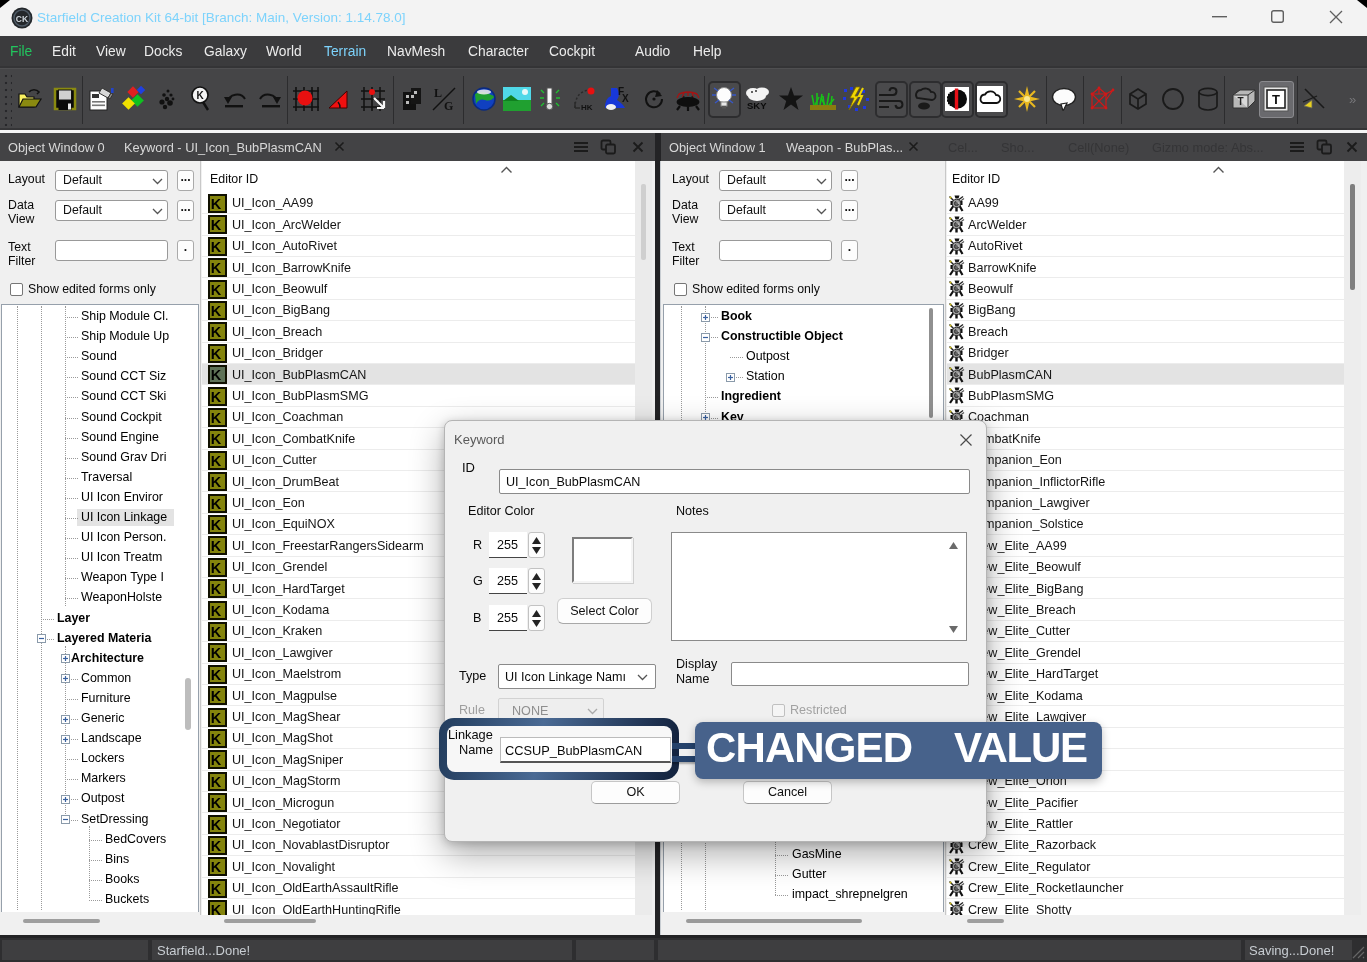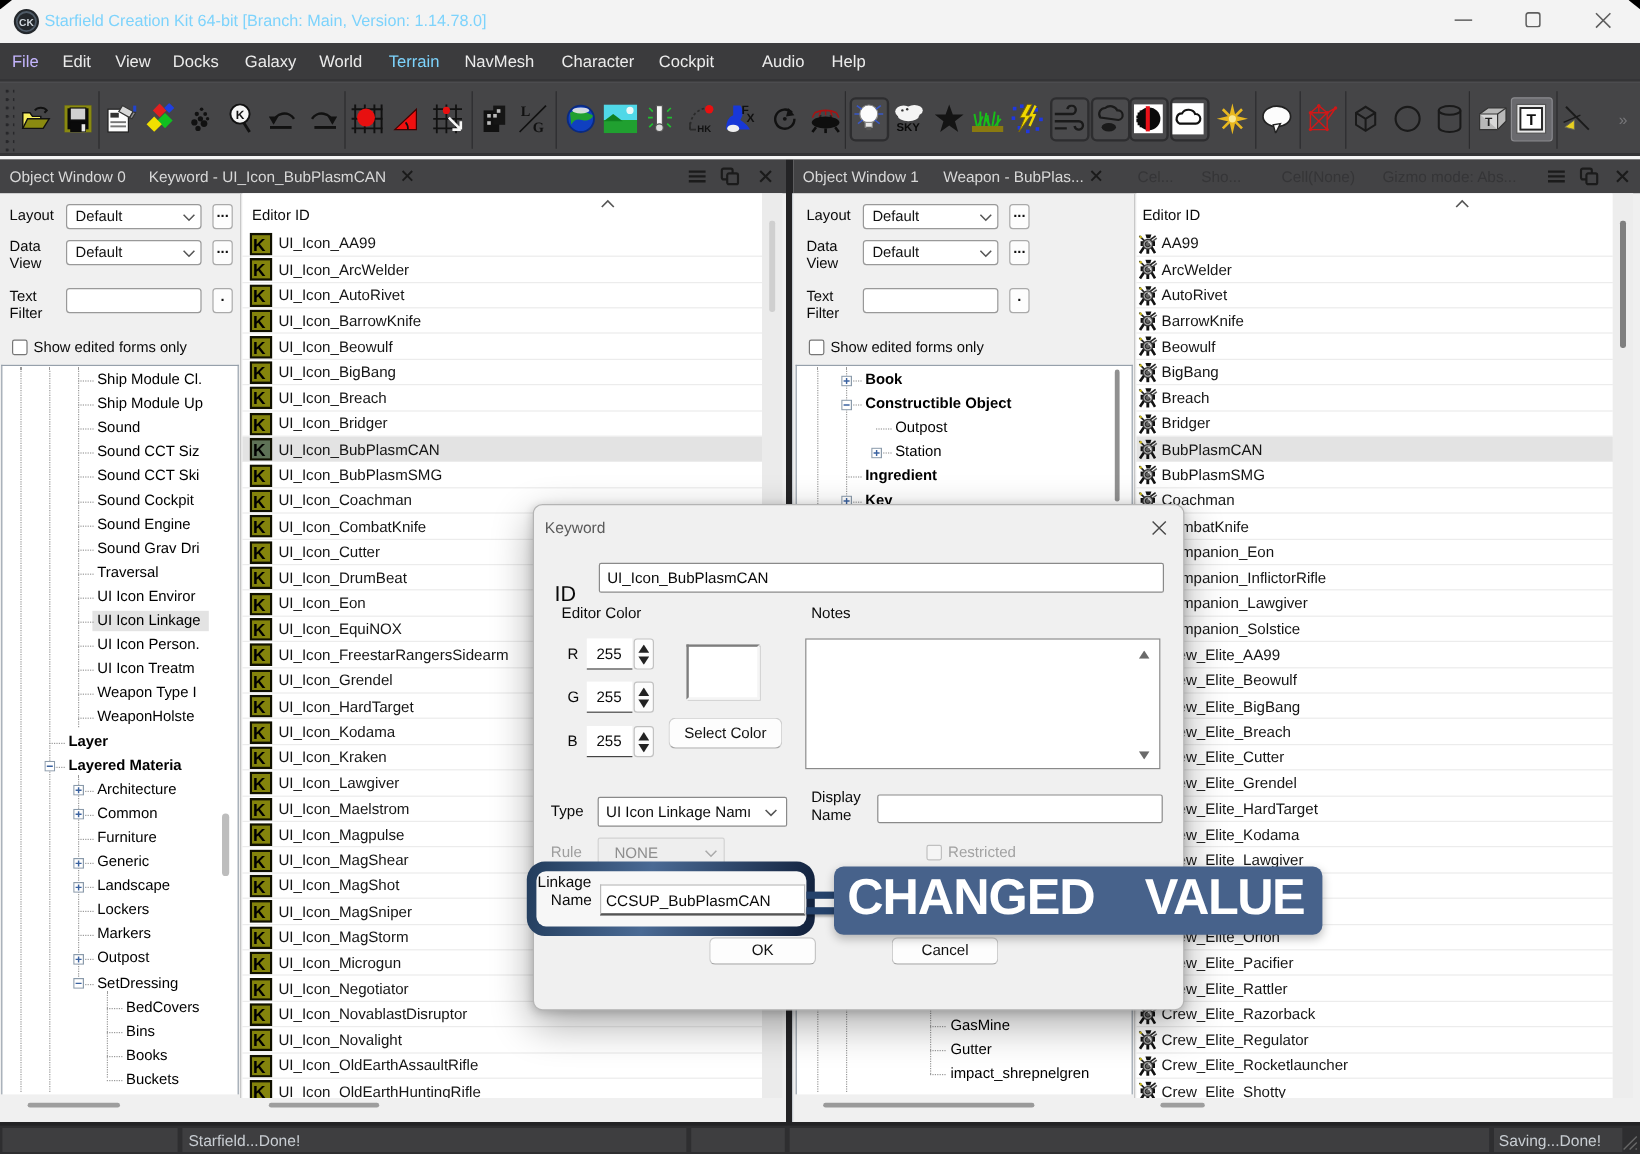--- a/index.html
+++ b/index.html
@@ -12,21 +12,21 @@
 <svg class="abs" style="left:1212px;top:16px" width="15" height="2">
     <rect width="15" height="1.4" fill="#5f5f5f"></rect>
   </svg>
 <svg class="abs" style="left:1271px;top:10px" width="13" height="13">
     <rect x="0.7" y="0.7" width="11.6" height="11.6" rx="2" fill="none" stroke="#5f5f5f" stroke-width="1.4"></rect>
   </svg>
 <svg class="abs" style="left:1329px;top:10px" width="14" height="14">
     <path d="M1 1 L13 13 M13 1 L1 13" stroke="#5f5f5f" stroke-width="1.3"></path>
   </svg>
 <div class="abs" style="left:0;top:36px;width:1367px;height:32px;background:#3b3b3d;border-bottom:2px solid #343436"></div>
-<div class="lbl" style="left:10px;top:44px;font-size:13.8px;color:#c4b5fd">File</div>
+<div class="lbl" style="left:10px;top:44px;font-size:13.8px;color:#22c55e">File</div>
 <div class="lbl" style="left:52px;top:44px;font-size:13.8px;color:#ececec">Edit</div>
 <div class="lbl" style="left:96px;top:44px;font-size:13.8px;color:#ececec">View</div>
 <div class="lbl" style="left:144px;top:44px;font-size:13.8px;color:#ececec">Docks</div>
 <div class="lbl" style="left:204px;top:44px;font-size:13.8px;color:#ececec">Galaxy</div>
 <div class="lbl" style="left:266px;top:44px;font-size:13.8px;color:#ececec">World</div>
 <div class="lbl" style="left:324px;top:44px;font-size:13.8px;color:#7dd3fc">Terrain</div>
 <div class="lbl" style="left:387px;top:44px;font-size:13.8px;color:#ececec">NavMesh</div>
 <div class="lbl" style="left:468px;top:44px;font-size:13.8px;color:#ececec">Character</div>
 <div class="lbl" style="left:549px;top:44px;font-size:13.8px;color:#ececec">Cockpit</div>
 <div class="lbl" style="left:635px;top:44px;font-size:13.8px;color:#ececec">Audio</div>
@@ -415,21 +415,21 @@
     <rect x="0.5" y="0.5" width="8" height="8" fill="#fff" stroke="#8a9aaa"></rect>
     <line x1="2" y1="4.5" x2="7" y2="4.5" stroke="#3a62a0" stroke-width="1.2"></line>
   </svg>
 <div class="treetxt" style="left:57px;top:630.6px;font-weight:bold">Layered Materia</div>
 <div class="doth" style="left:65px;top:658.7px;width:13px"></div>
 <svg class="abs" style="left:61px;top:654.2px" width="9" height="9">
     <rect x="0.5" y="0.5" width="8" height="8" fill="#fff" stroke="#8a9aaa"></rect>
     <line x1="2" y1="4.5" x2="7" y2="4.5" stroke="#3a62a0" stroke-width="1.2"></line>
     <line x1="4.5" y1="2" x2="4.5" y2="7" stroke="#3a62a0" stroke-width="1.2"></line>
   </svg>
-<div class="treetxt" style="left:81px;top:650.7px;font-weight:normal">Architecture</div>
+<div class="treetxt" style="left:71px;top:650.7px;font-weight:bold">Architecture</div>
 <div class="doth" style="left:65px;top:678.8px;width:13px"></div>
 <svg class="abs" style="left:61px;top:674.3px" width="9" height="9">
     <rect x="0.5" y="0.5" width="8" height="8" fill="#fff" stroke="#8a9aaa"></rect>
     <line x1="2" y1="4.5" x2="7" y2="4.5" stroke="#3a62a0" stroke-width="1.2"></line>
     <line x1="4.5" y1="2" x2="4.5" y2="7" stroke="#3a62a0" stroke-width="1.2"></line>
   </svg>
 <div class="treetxt" style="left:81px;top:670.8px;font-weight:normal">Common</div>
 <div class="doth" style="left:65px;top:698.9px;width:13px"></div>
 <div class="treetxt" style="left:81px;top:690.9px;font-weight:normal">Furniture</div>
 <div class="doth" style="left:65px;top:719.0px;width:13px"></div>
@@ -1315,21 +1315,21 @@
   </svg>
 <div class="rowtxt" style="left:968px;top:902.5px">Crew_Elite_Shotty</div>
 <div class="abs" style="left:947px;top:915px;width:414px;height:20px;background:#f0f0f0"></div>
 <div class="abs" style="left:967px;top:919px;width:37px;height:4px;background:#9e9e9e;border-radius:2px"></div>
 <div class="abs" style="left:945px;top:161px;width:1px;height:754px;background:#c8c8c8"></div>
 <div class="abs" style="left:444px;top:420px;width:543px;height:422px;background:#f0f0f0;border:1px solid #b4b4b4;border-radius:8px;box-shadow:0 12px 34px rgba(0,0,0,0.33), 0 2px 8px rgba(0,0,0,0.18)"></div>
 <div class="lbl" style="left:454px;top:432px;font-size:13px;color:#5a5a5a">Keyword</div>
 <svg class="abs" style="left:959px;top:433px" width="14" height="14">
     <path d="M1.5 1.5 L12.5 12.5 M12.5 1.5 L1.5 12.5" stroke="#4a4a4a" stroke-width="1.2"></path>
   </svg>
-<div class="lbl" style="left:462px;top:485px;font-size:18px">ID</div>
+<div class="lbl" style="left:462px;top:460px;font-size:13px">ID</div>
 <div class="abs" style="left:499px;top:469px;width:471px;height:25px;background:#fff;border:1px solid #8a8a8a;border-radius:2px"></div>
 <div class="lbl" style="left:506px;top:475px;font-size:12.6px">UI_Icon_BubPlasmCAN</div>
 <div class="lbl" style="left:468px;top:504px;font-size:12.6px">Editor Color</div>
 <div class="lbl" style="left:473px;top:538px;font-size:12.6px">R</div>
 <div class="abs" style="left:489px;top:532px;width:38px;height:26px;background:#fff;border-bottom:1.5px solid #444"></div>
 <div class="lbl" style="left:497px;top:538px;font-size:12.6px">255</div>
 <div class="abs" style="left:528px;top:532px;width:17px;height:26px;background:#fcfcfc;border:1px solid #c2c2c2;border-radius:3px"></div>
 <svg class="abs" style="left:531px;top:536.5px" width="11" height="8">
     <path d="M5.5 0 L10 7 L1 7 Z" fill="#222"></path>
   </svg>

